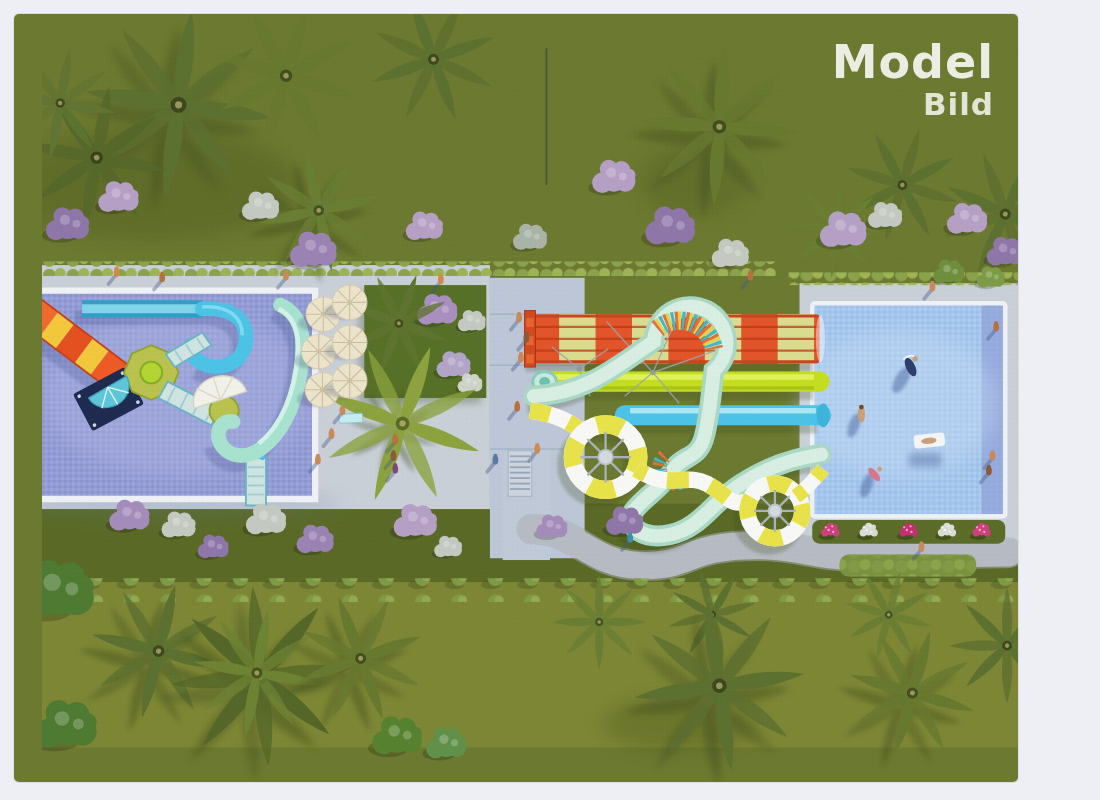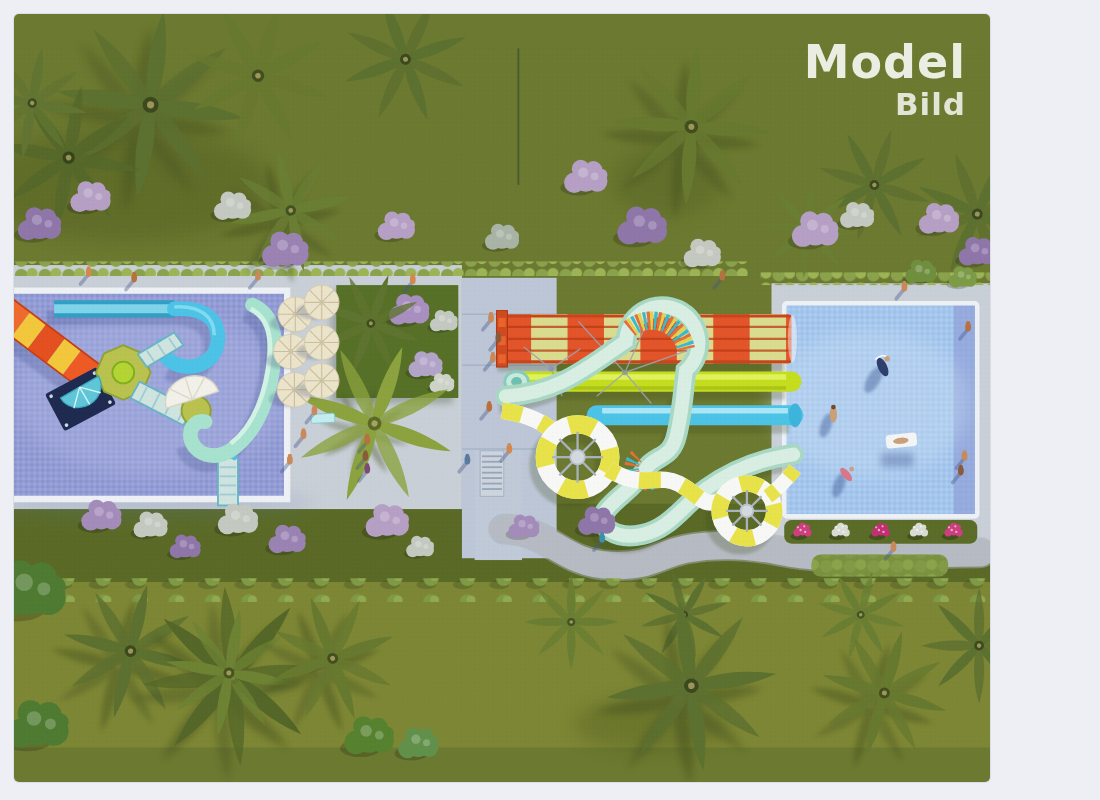--- a/index.html
+++ b/index.html
@@ -6,20 +6,21 @@
   body{
     width:1100px;height:800px;
     background:var(--bg,#edeff4);
     font-family:"DejaVu Sans","Liberation Sans",sans-serif;
     position:relative;overflow:hidden;
   }
   #render{
     position:absolute;left:14px;top:14px;width:976px;height:768px;
     border-radius:5px;overflow:hidden;background:var(--grass,#6c7930);
     box-shadow:0 0 0 1px rgba(120,130,150,.15);
+    padding-left:28px;
   }
   #render svg{display:block;width:100%;height:100%;}
   .wm{
     position:absolute;right:24px;top:24px;text-align:right;line-height:1.05;
     pointer-events:none;
   }
   .wm .t1{font-size:46px;font-weight:700;color:var(--text,#f3f4ec);letter-spacing:1px;opacity:.95;}
   .wm .t2{font-size:31px;font-weight:700;color:var(--text,#f3f4ec);letter-spacing:1px;opacity:.88;margin-top:2px;}
   
   .grass-top{fill:var(--grass)}

